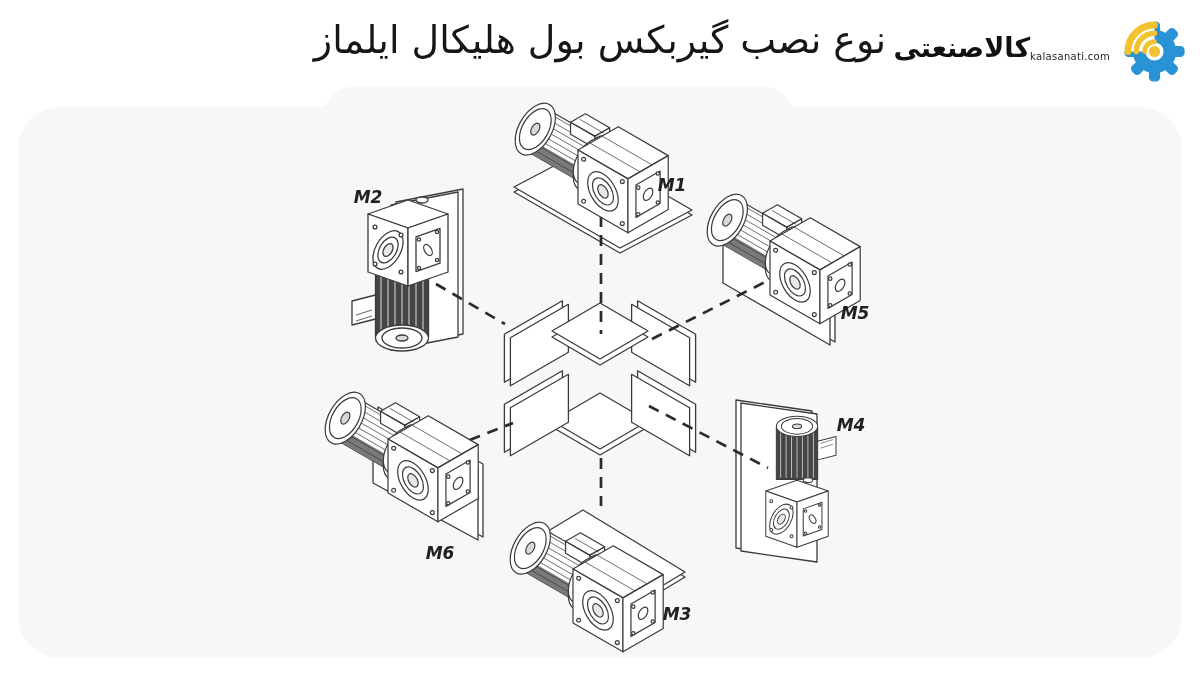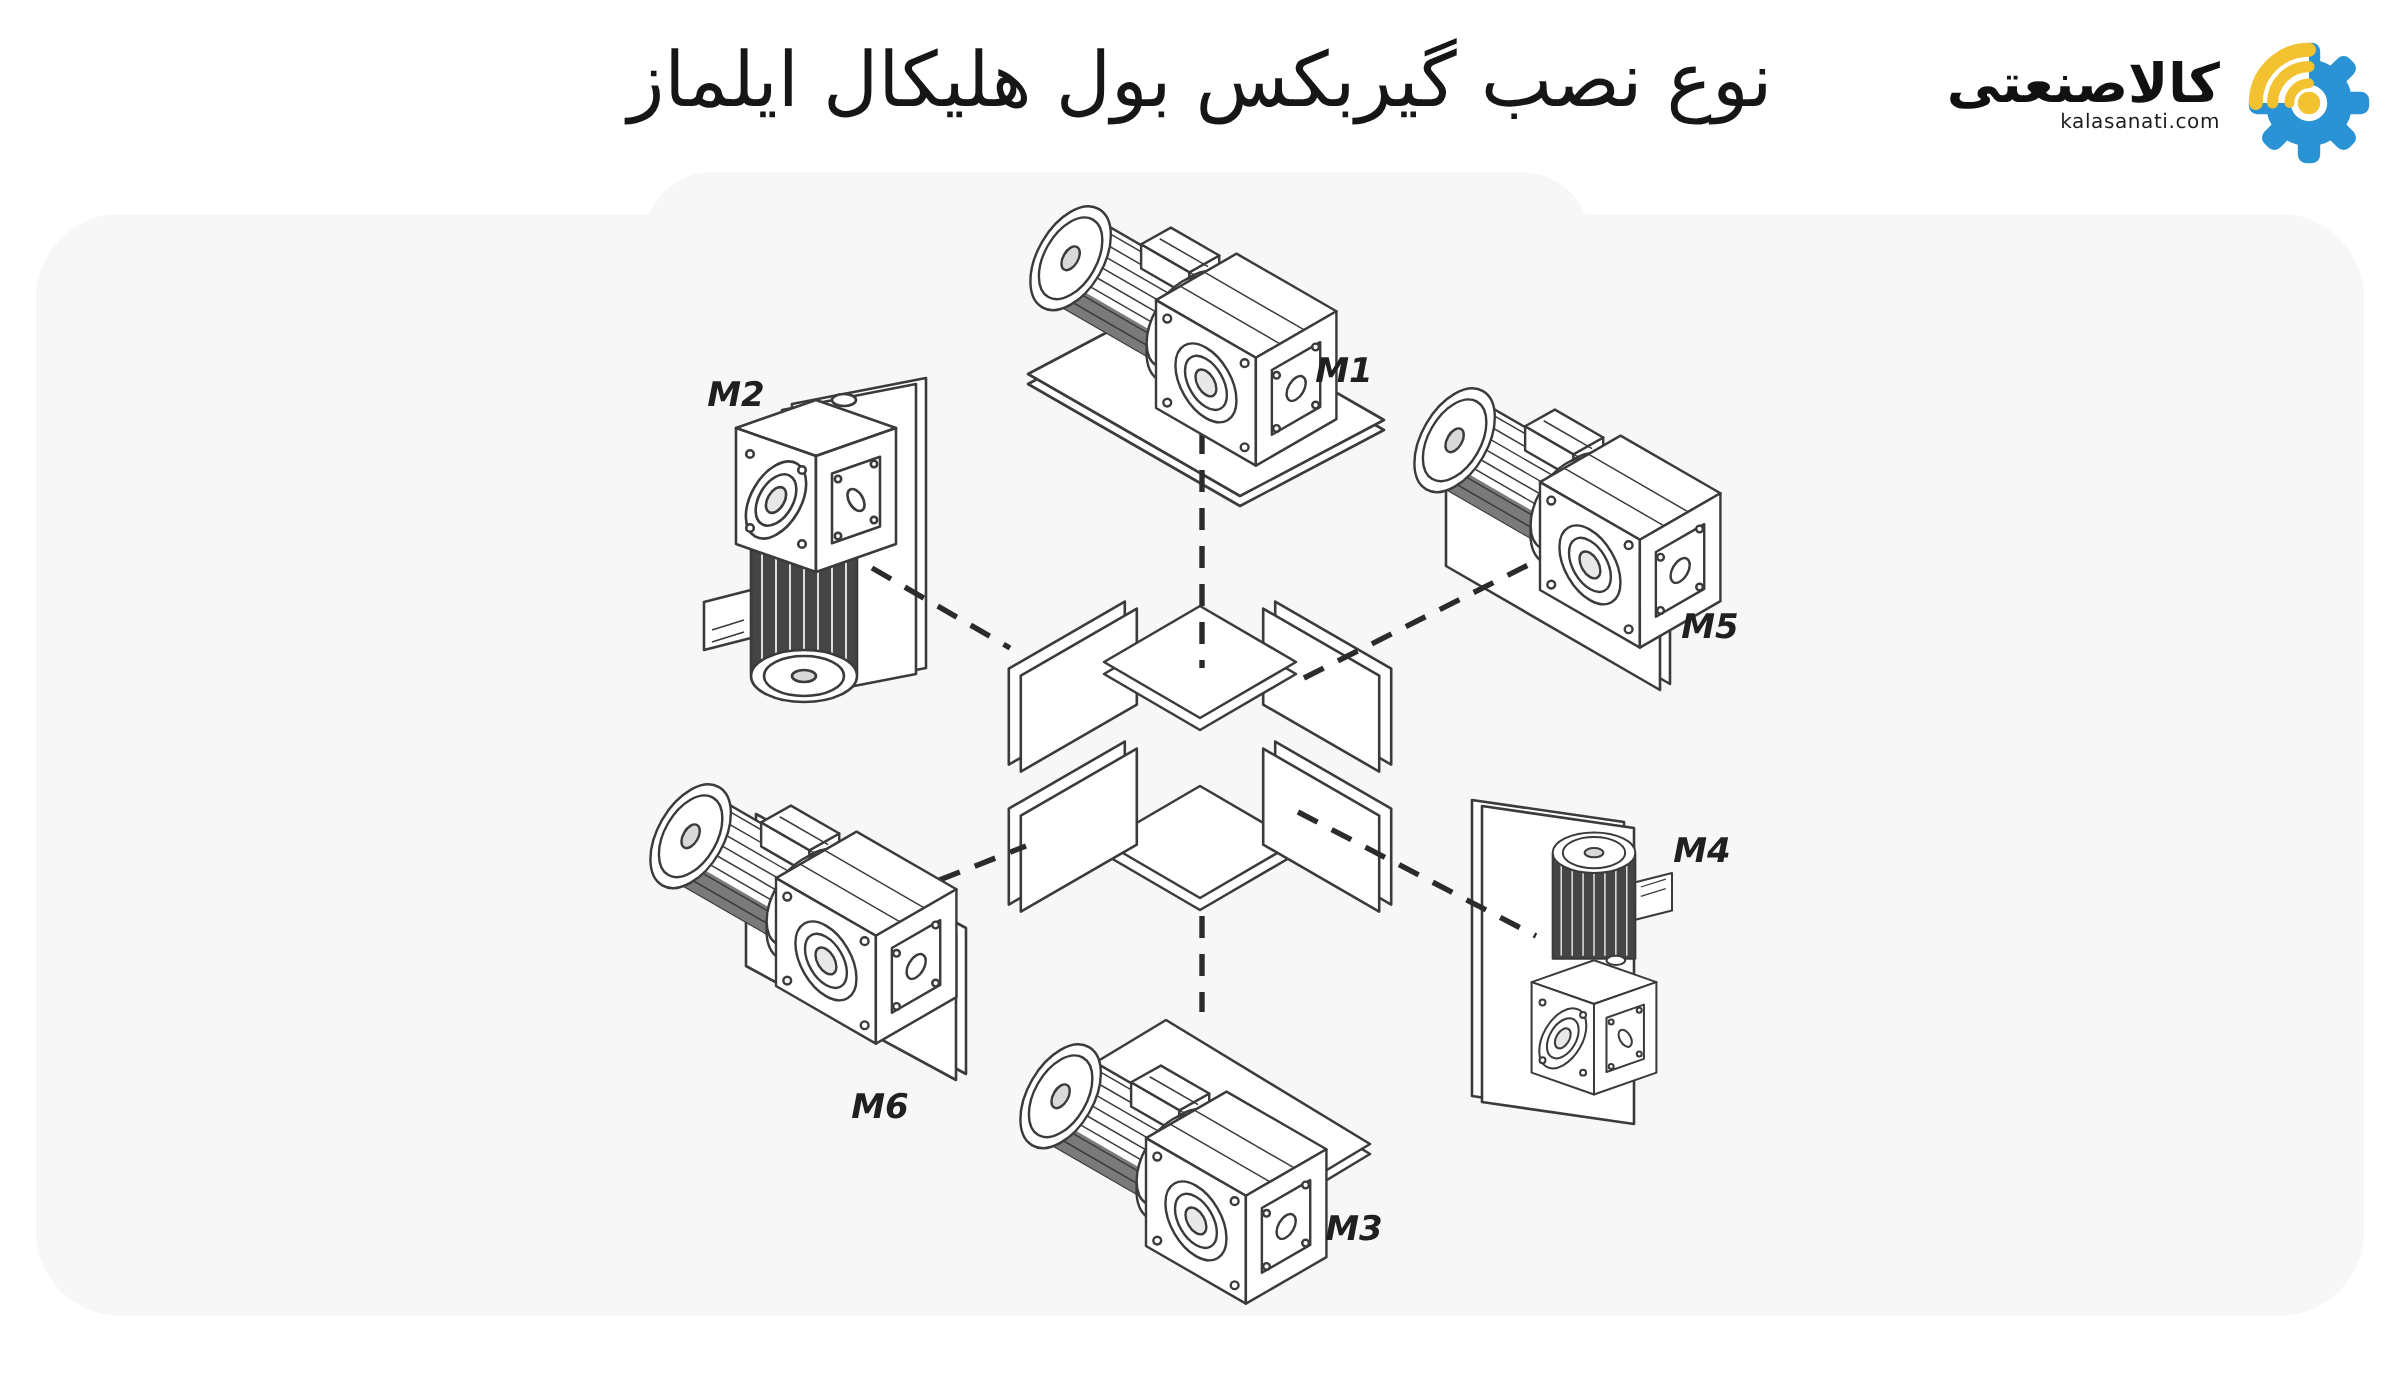--- a/index.html
+++ b/index.html
@@ -18,21 +18,21 @@
   }
   .title{
     position:absolute;top:18px;left:0;width:100%;
     text-align:center;direction:rtl;
     font-size:38px;font-weight:400;color:#161616;letter-spacing:-0.5px;
   }
   .logo{
     position:absolute;top:12px;right:14px;height:72px;
     display:flex;align-items:center;gap:6px;
   }
-  .logo-text{display:flex;flex-direction:column;align-items:flex-end;line-height:1.05;}
+  .logo-text{display:flex;flex-direction:row;align-items:flex-end;line-height:1.05;}
   .logo-brand{font-size:27px;font-weight:800;color:#111;direction:rtl;}
   .logo-domain{font-size:10px;font-weight:500;color:#1d1d1d;letter-spacing:.3px;}
   .logo-mark{width:70px;height:70px;}
   svg.diagram{position:absolute;left:0;top:0;}
   text.mlabel{
     font-family:"DejaVu Sans","Liberation Sans",sans-serif;
     font-size:17px;font-weight:700;font-style:italic;fill:#202020;
   }
 </style>
 </head>

